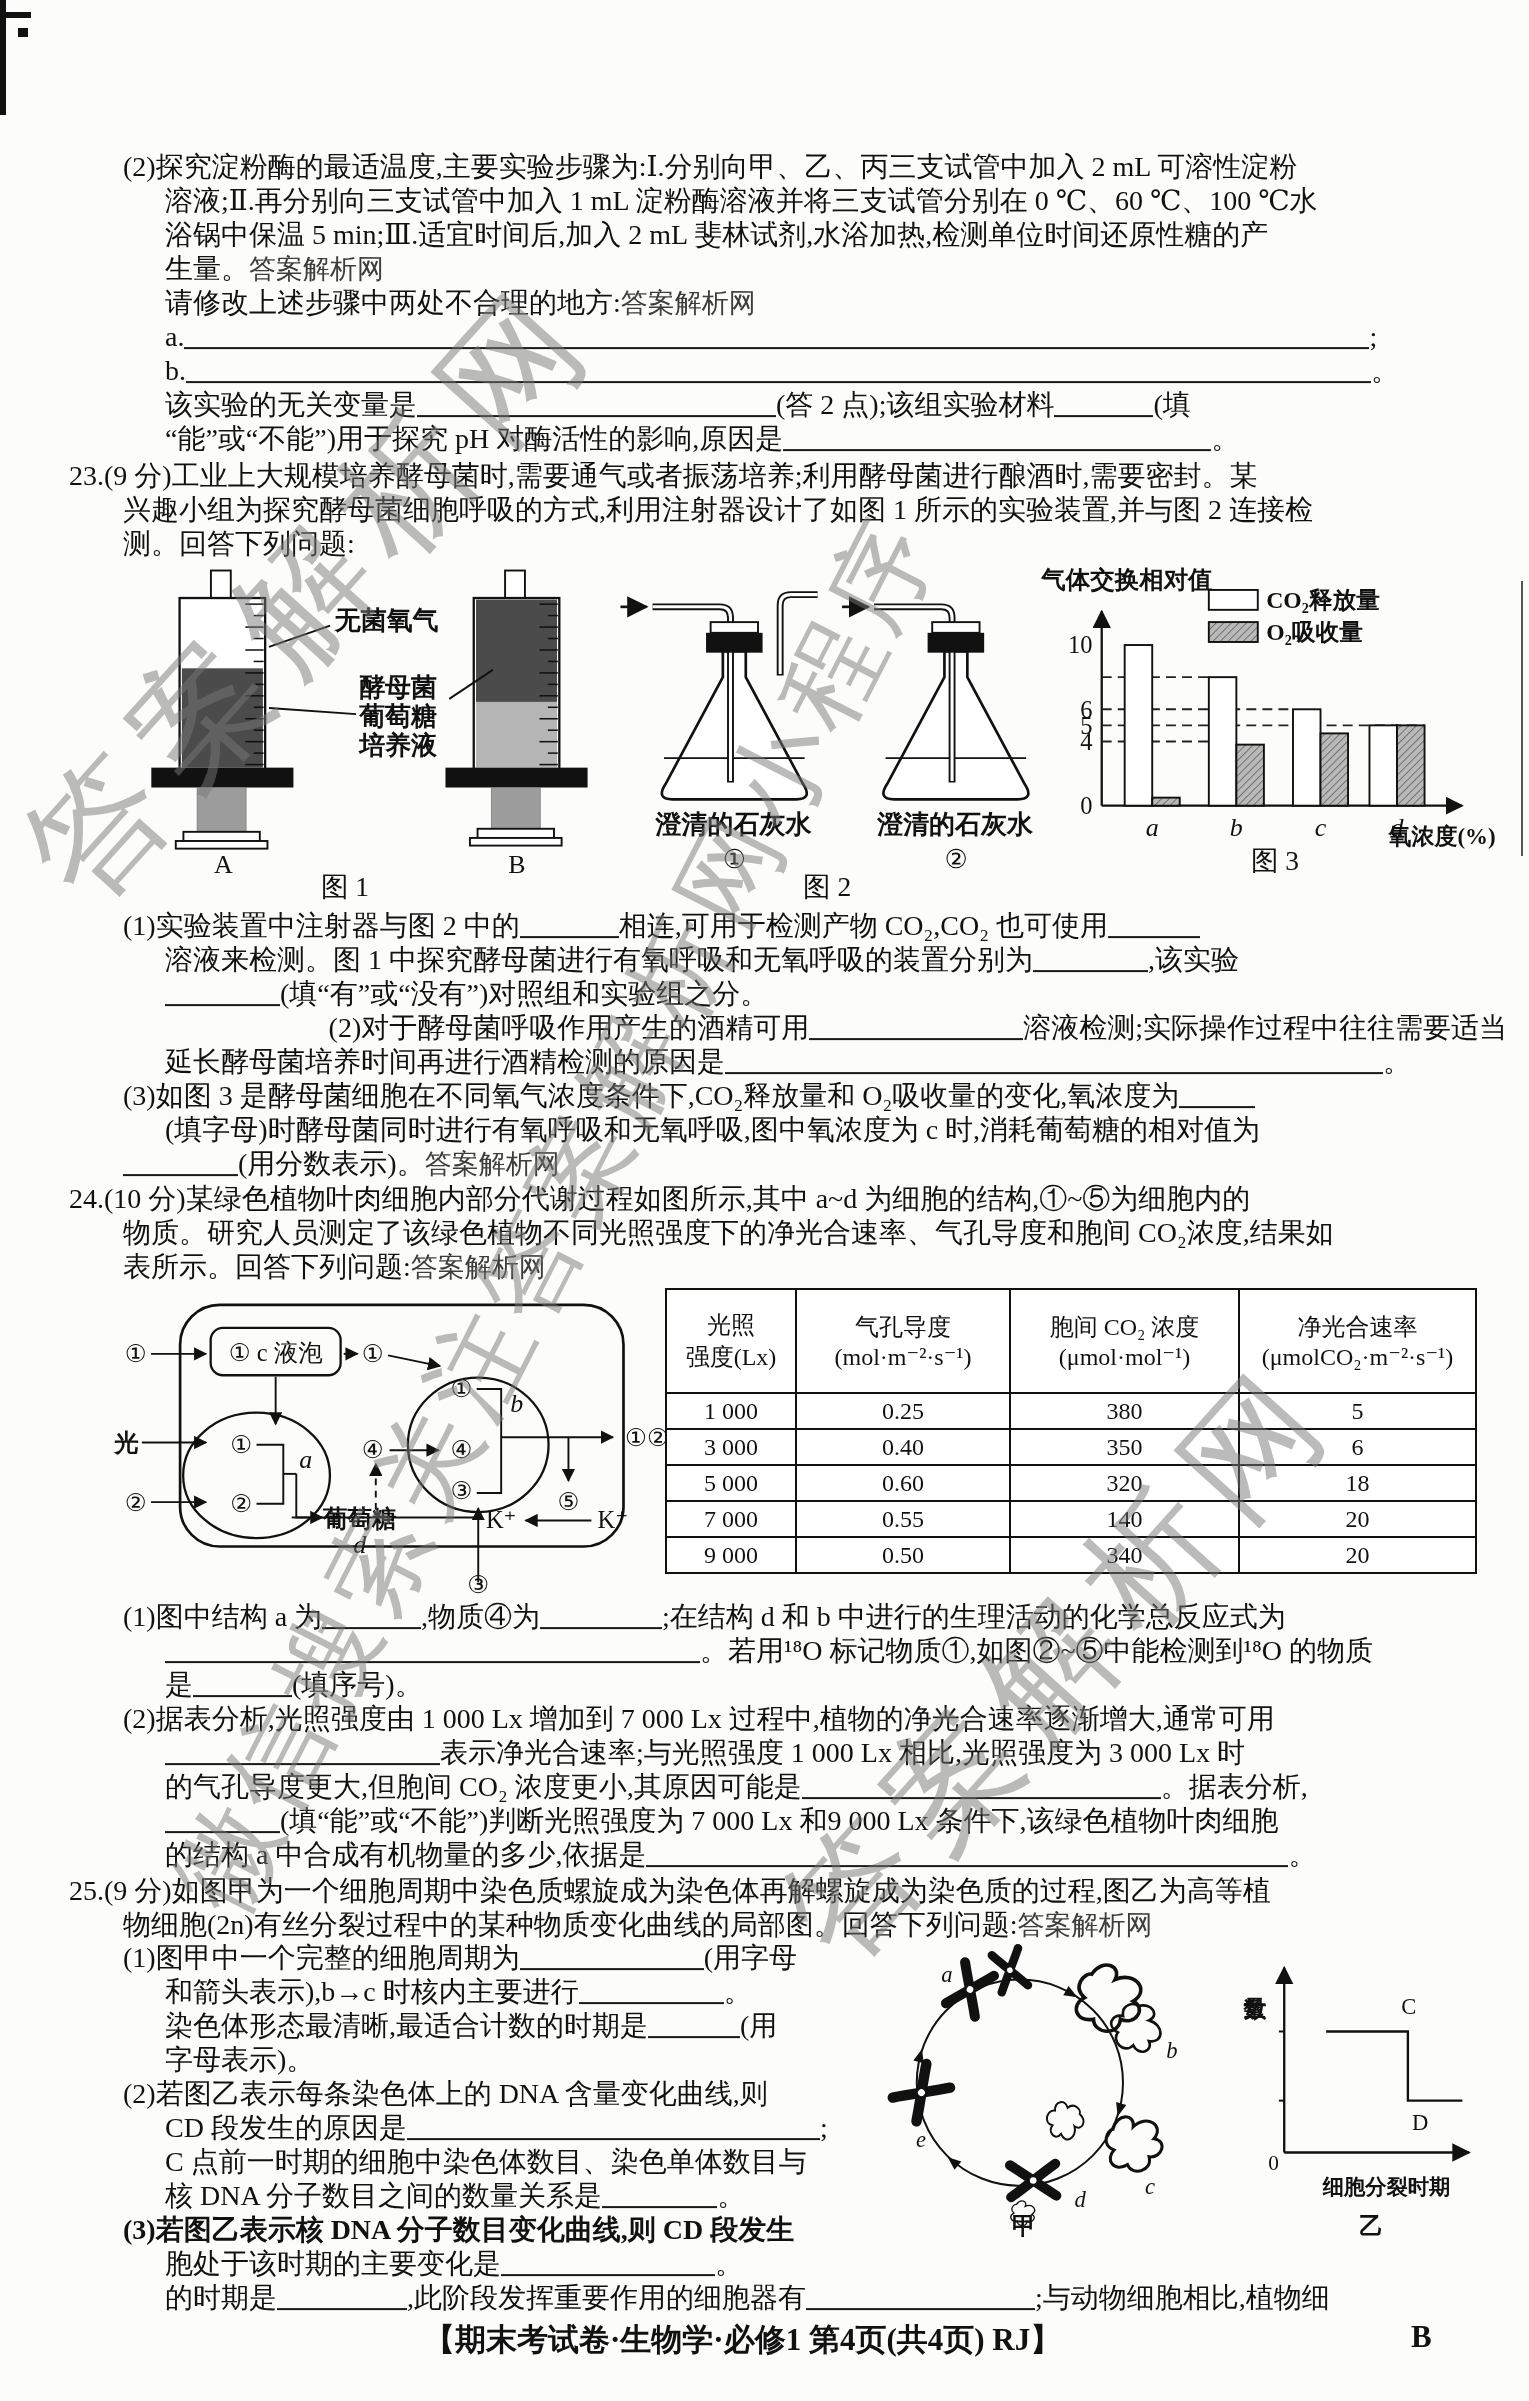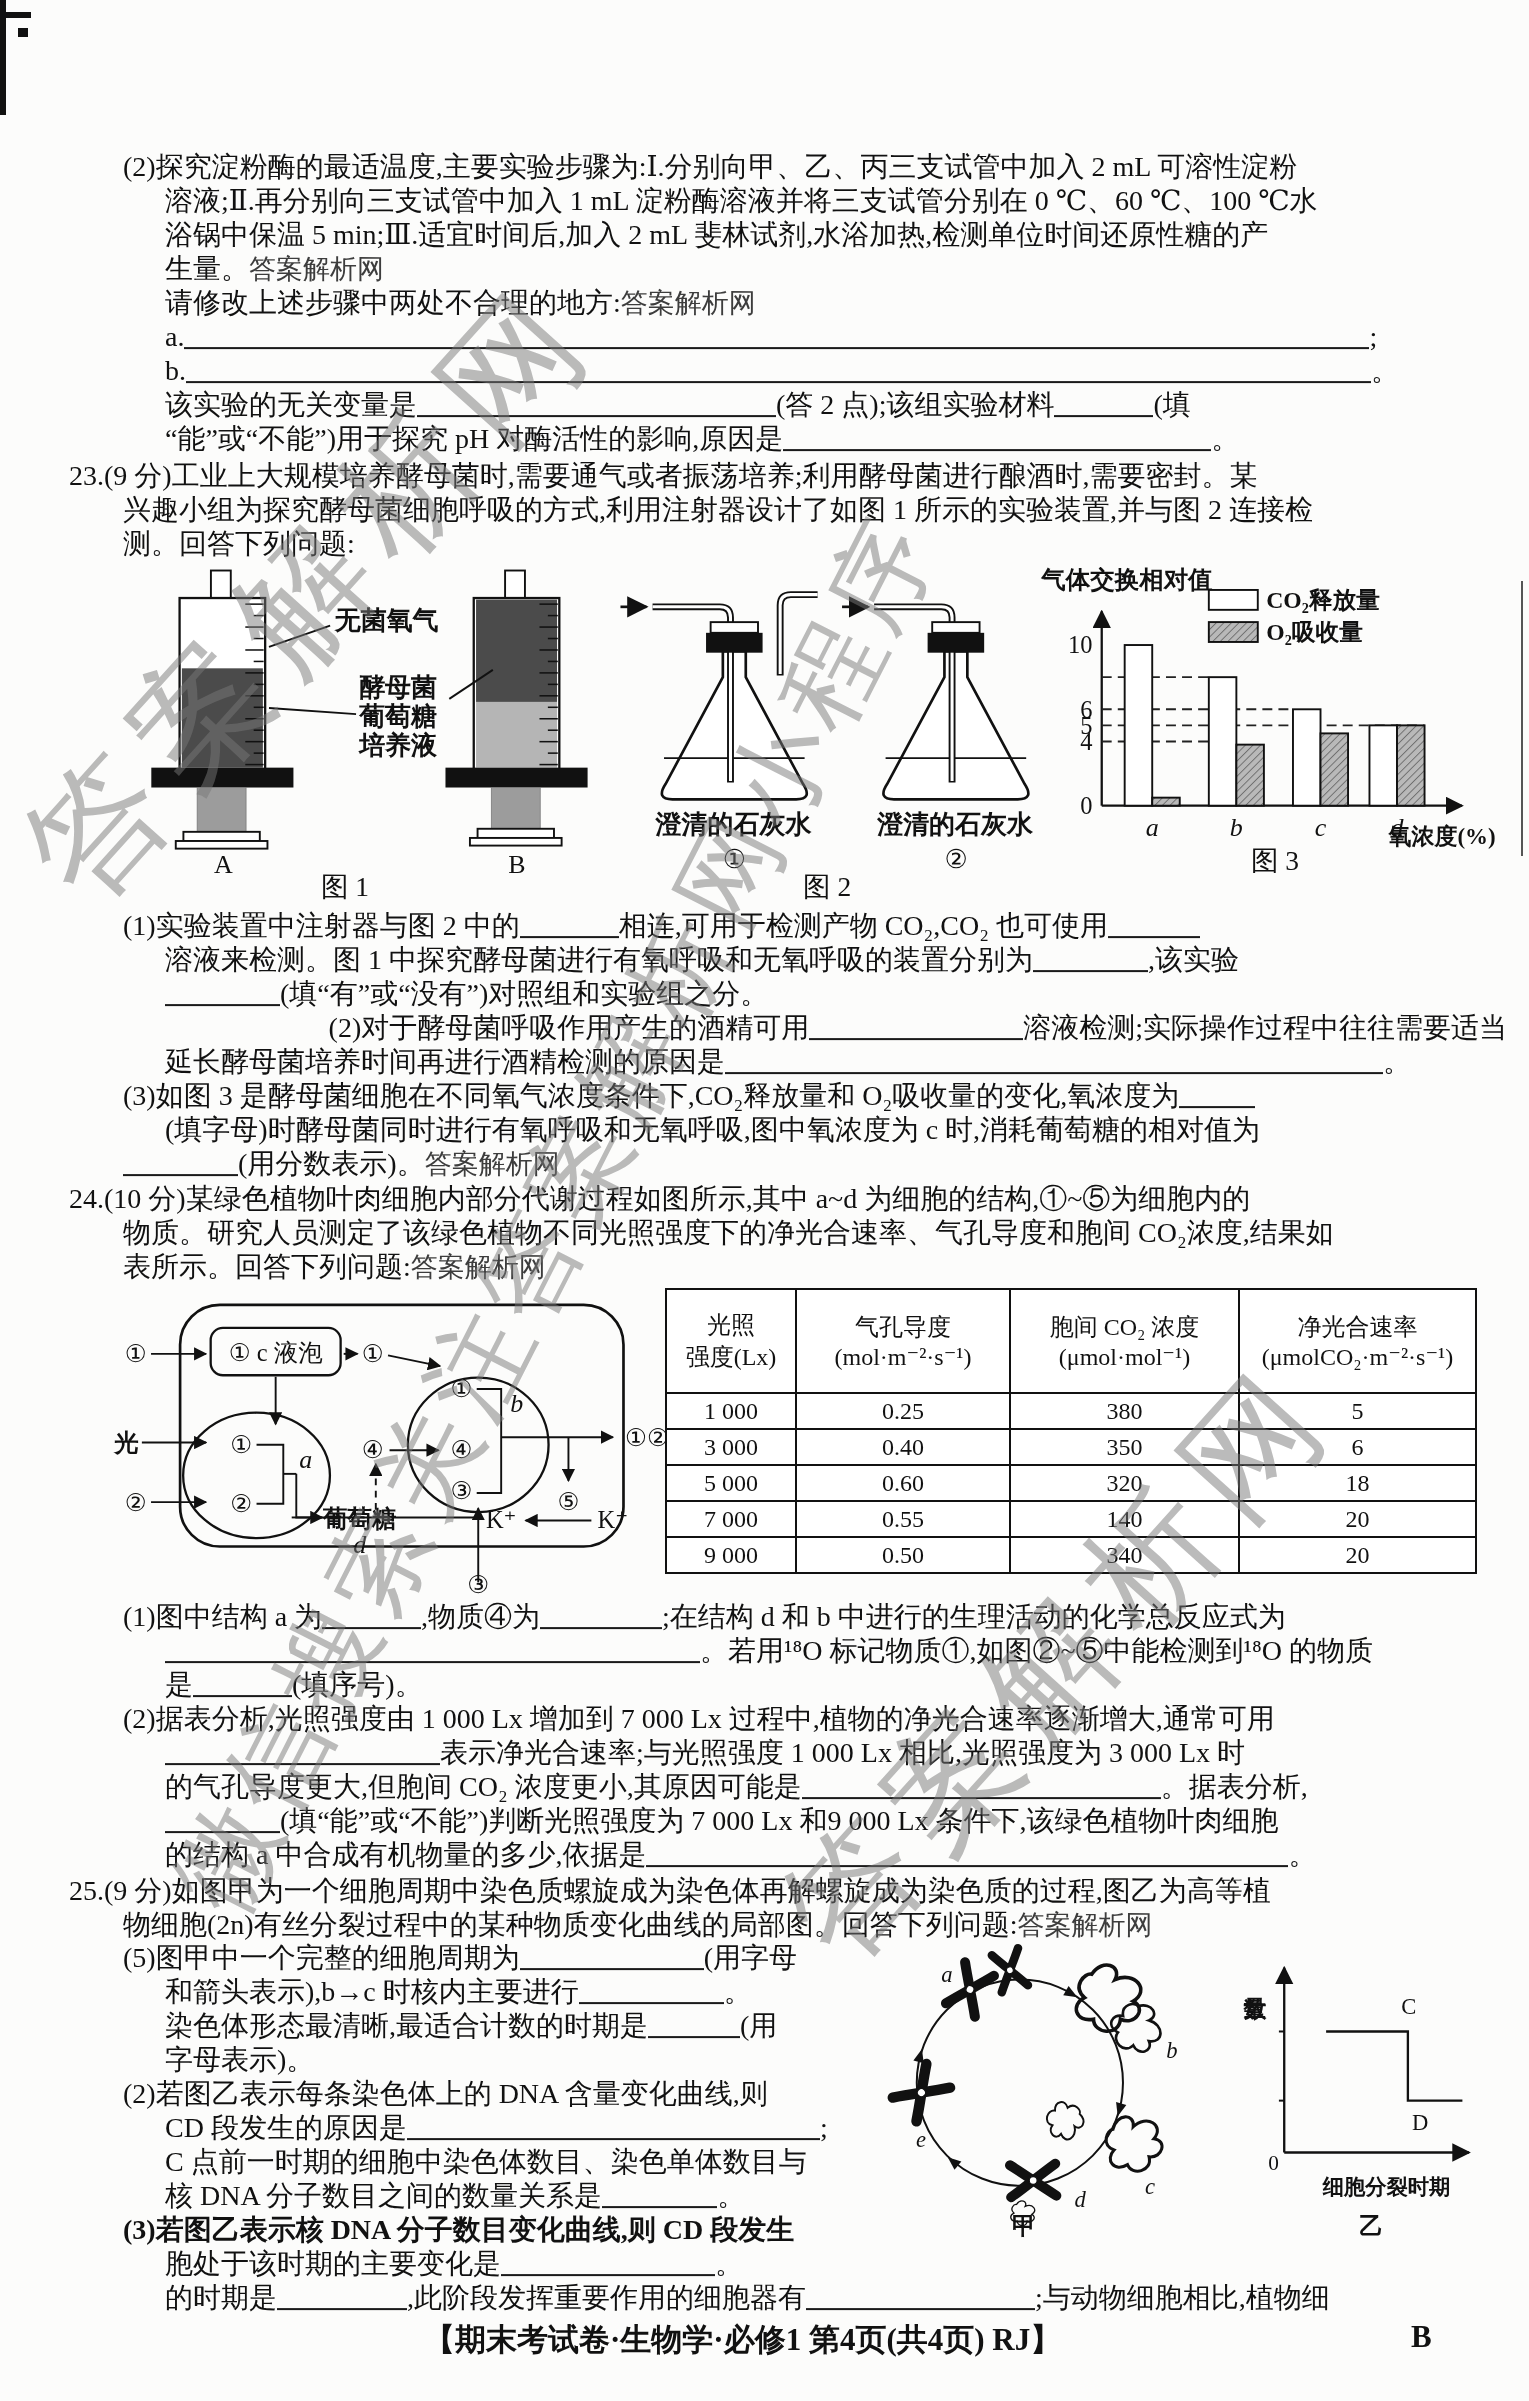--- a/index.html
+++ b/index.html
@@ -320,21 +320,21 @@
       <div class="tline" style="padding-left: 96px;"><span>的气孔导度更大,但胞间 CO₂ 浓度更小,其原因可能是</span><span class="blank" style="width: 359px;"></span><span>。据表分析,</span></div>
       <div class="tline" style="padding-left: 96px;"><span class="blank" style="width: 115px;"></span><span>(填“能”或“不能”)判断光照强度为 7 000 Lx 和9 000 Lx 条件下,该绿色植物叶肉细胞</span></div>
       <div class="tline" style="padding-left: 96px;"><span>的结构 a 中合成有机物量的多少,依据是</span><span class="blank" style="width: 642px;"></span><span>。</span></div>
     </div>
 
   <div class="sec" id="s-q25h" style="top:1874px;">
       <div class="tline" style="padding-left: 0px;"><span>25.(9 分)如图甲为一个细胞周期中染色质螺旋成为染色体再解螺旋成为染色质的过程,图乙为高等植</span></div>
       <div class="tline" style="padding-left: 54px;"><span>物细胞(2n)有丝分裂过程中的某种物质变化曲线的局部图。回答下列问题:</span><span class="gtext">答案解析网</span></div>
     </div>
   <div class="sec" id="s-q25b" style="top:1941px;">
-      <div class="tline" style="padding-left: 54px;"><span>(5)图甲中一个完整的细胞周期为</span><span class="blank" style="width: 184px;"></span><span>(用字母</span></div>
+      <div class="tline" style="padding-left: 54px;"><span>(1)图甲中一个完整的细胞周期为</span><span class="blank" style="width: 184px;"></span><span>(用字母</span></div>
       <div class="tline" style="padding-left: 96px;"><span>和箭头表示),b→c 时核内主要进行</span><span class="blank" style="width: 145px;"></span><span>。</span></div>
       <div class="tline" style="padding-left: 96px;"><span>染色体形态最清晰,最适合计数的时期是</span><span class="blank" style="width: 92px;"></span><span>(用</span></div>
       <div class="tline" style="padding-left: 96px;"><span>字母表示)。</span></div>
       <div class="tline" style="padding-left: 54px;"><span>(2)若图乙表示每条染色体上的 DNA 含量变化曲线,则</span></div>
       <div class="tline" style="padding-left: 96px;"><span>CD 段发生的原因是</span><span class="blank" style="width: 413px;"></span><span>;</span></div>
       <div class="tline" style="padding-left: 96px;"><span>C 点前一时期的细胞中染色体数目、染色单体数目与</span></div>
       <div class="tline" style="padding-left: 96px;"><span>核 DNA 分子数目之间的数量关系是</span><span class="blank" style="width: 115px;"></span><span>。</span></div>
       <div class="tline" style="padding-left: 54px; font-weight: bold;"><span>(3)若图乙表示核 DNA 分子数目变化曲线,则 CD 段发生</span></div>
       <div class="tline" style="padding-left: 96px;"><span>胞处于该时期的主要变化是</span><span class="blank" style="width: 214px;"></span><span>。</span></div>
       <div class="tline" style="padding-left: 96px;"><span>的时期是</span><span class="blank" style="width: 130px;"></span><span>,此阶段发挥重要作用的细胞器有</span><span class="blank" style="width: 229px;"></span><span>;与动物细胞相比,植物细</span></div>

